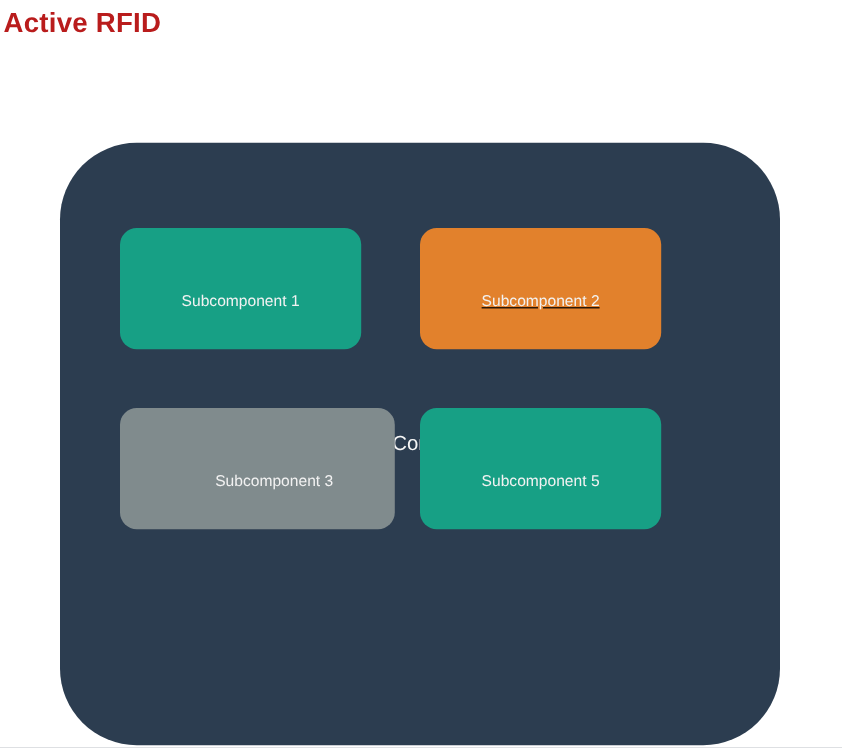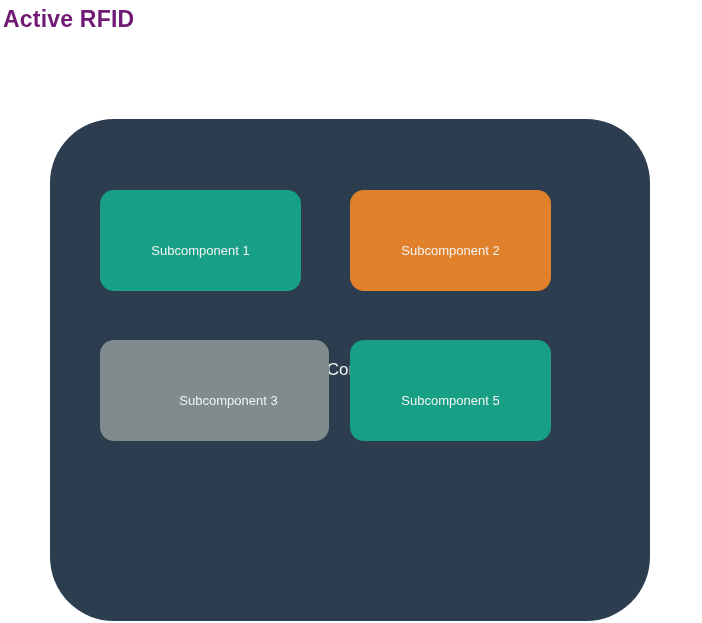--- a/index.html
+++ b/index.html
@@ -13,21 +13,21 @@
     position: relative;
   }
 
   .page-title {
     position: absolute;
     left: 3px;
     top: 6px;
     margin: 0;
     font-size: 23px;
     font-weight: bold;
-    color: #701a75;
+    color: #b91c1c;
     letter-spacing: 0.2px;
   }
 
   .diagram-canvas {
     position: absolute;
     left: 50px;
     top: 119px;
     width: 600px;
     height: 502px;
     border-radius: 64px;
@@ -57,21 +57,21 @@
   }
 
   .subcomponent-box .subcomponent-label {
     color: #f2f2f2;
     font-size: 13px;
     white-space: nowrap;
     margin-top: 20px;
   }
 
   .pos-1 { left: 50px;  top: 71px;  }
-  .pos-2 { left: 300px; top: 71px;  }
+  .pos-2 { left: 300px; top: 71px; text-decoration: underline;  }
   .pos-3 { left: 50px;  top: 221px; padding-left: 28px; }
   .pos-4 { left: 300px; top: 221px; }
 </style>
 </head>
 <body>
 
 <h1 class="page-title">Active RFID</h1>
 
 <div class="diagram-canvas" style="background-color: rgb(44, 61, 80);">
 

